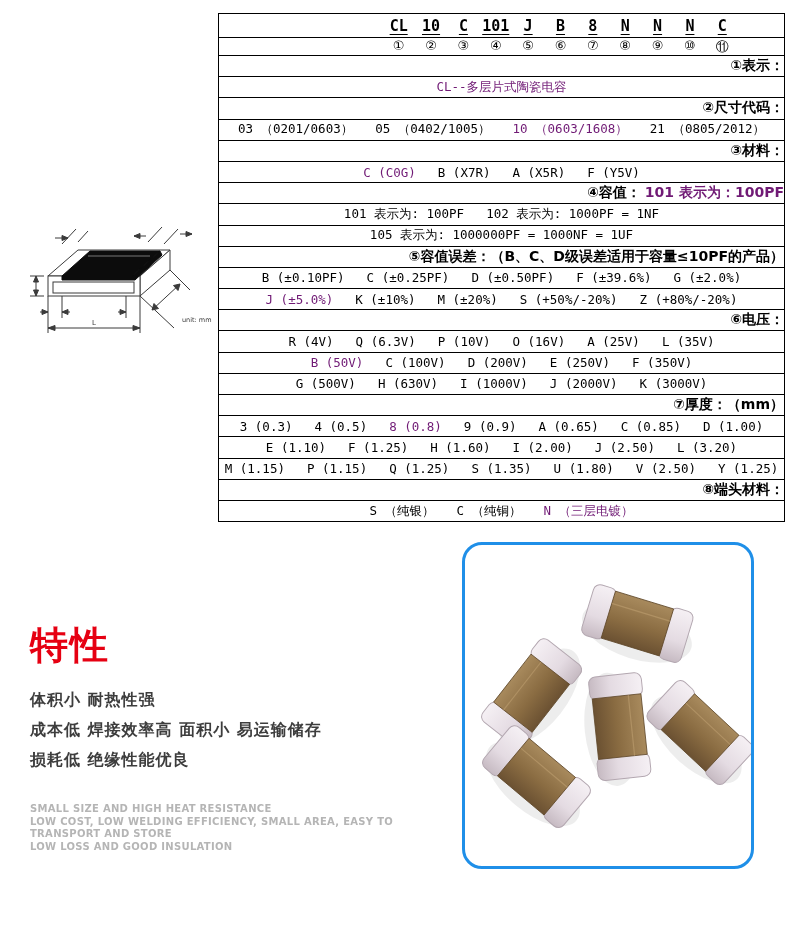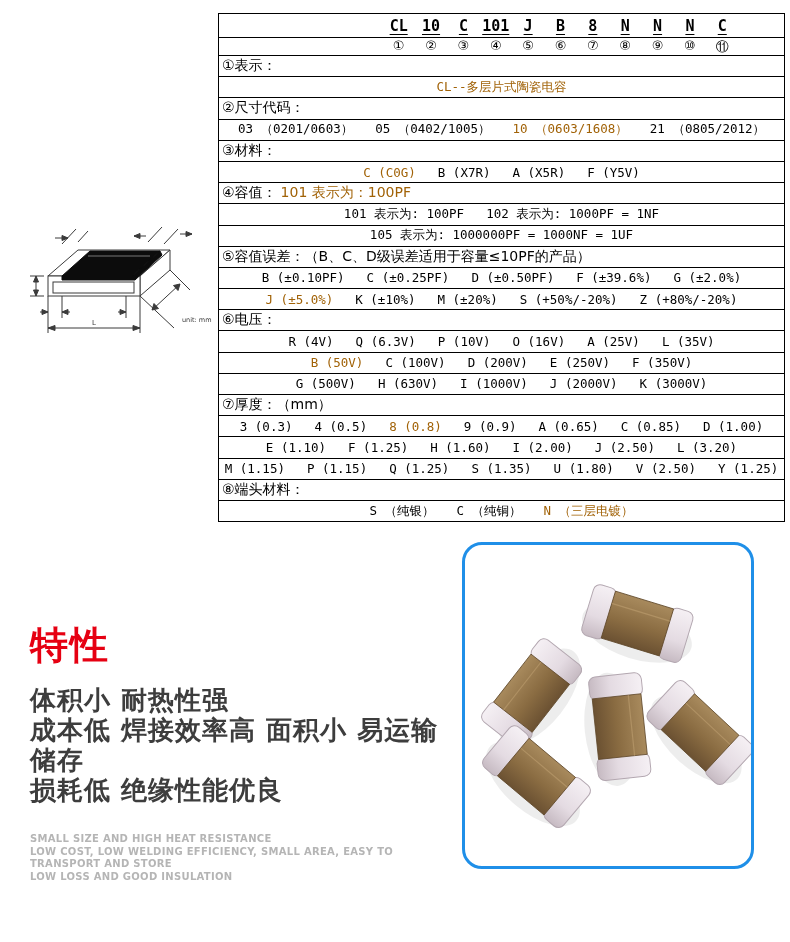--- a/index.html
+++ b/index.html
@@ -6,39 +6,39 @@
   .canvas{position:relative;width:790px;height:942px;background:#fff;overflow:hidden;
           font-family:"DejaVu Sans",sans-serif;}
 
   
   .spec-table{position:absolute;left:218px;top:13px;width:567px;height:509px;
               border:1px solid #000;box-sizing:border-box;display:flex;flex-direction:column;background:#fff;}
   .trow{flex:1;min-height:0;border-bottom:1px solid #000;display:flex;align-items:center;
         justify-content:center;column-gap:22px;white-space:nowrap;overflow:hidden;
         font-family:"DejaVu Sans Mono","Liberation Mono",monospace;font-size:12.5px;color:#000;}
   .trow:last-child{border-bottom:none;}
-  .trow.label{justify-content:flex-start;padding-left:3px;column-gap:4px;
-        font-family:"DejaVu Sans","Liberation Sans",sans-serif;font-weight:normal;font-size:14px;}
+  .trow.label{justify-content:flex-end;padding-left:3px;column-gap:4px;
+        font-family:"DejaVu Sans","Liberation Sans",sans-serif;font-weight:bold;font-size:14px;}
   .trow.codes{flex:0 0 23px;}
   .trow.circles{flex:0 0 17px;}
-  .red{color:#a16207;}
+  .red{color:#701a75;}
   .slots{margin-left:118px;width:356px;display:flex;}
   .slot{flex:1;text-align:center;}
   .codes .slot{font:bold 15px "DejaVu Sans Mono","Liberation Mono",monospace;
                text-decoration:underline;text-underline-offset:3px;}
   .circles .slot{font-size:13px;font-family:"DejaVu Sans",sans-serif;}
 
   
   .dim-diagram{position:absolute;left:22px;top:198px;}
 
   
   .features{position:absolute;left:30px;top:620px;width:430px;}
   .features-title{font-size:38px;font-weight:bold;color:#e60012;letter-spacing:2px;}
   .features-cn{margin-top:14px;}
-  .features-cn div{font-size:26px;font-weight:bold;color:#3d3d3d;line-height:30px;letter-spacing:1px;}
+  .features-cn div{font-size:16px;font-weight:bold;color:#3d3d3d;line-height:30px;letter-spacing:1px;}
   .features-en{margin-top:28px;}
   .features-en div{font-size:10px;font-weight:bold;color:#b5b5b5;line-height:12.5px;letter-spacing:.3px;}
 
   
   .photo-box{position:absolute;left:462px;top:542px;width:286px;height:321px;
              border:3px solid #1f8fe8;border-radius:20px;background:#fff;overflow:hidden;}
   .photo-box svg{display:block;width:100%;height:100%;}
 </style>
 </head>
 <body>

